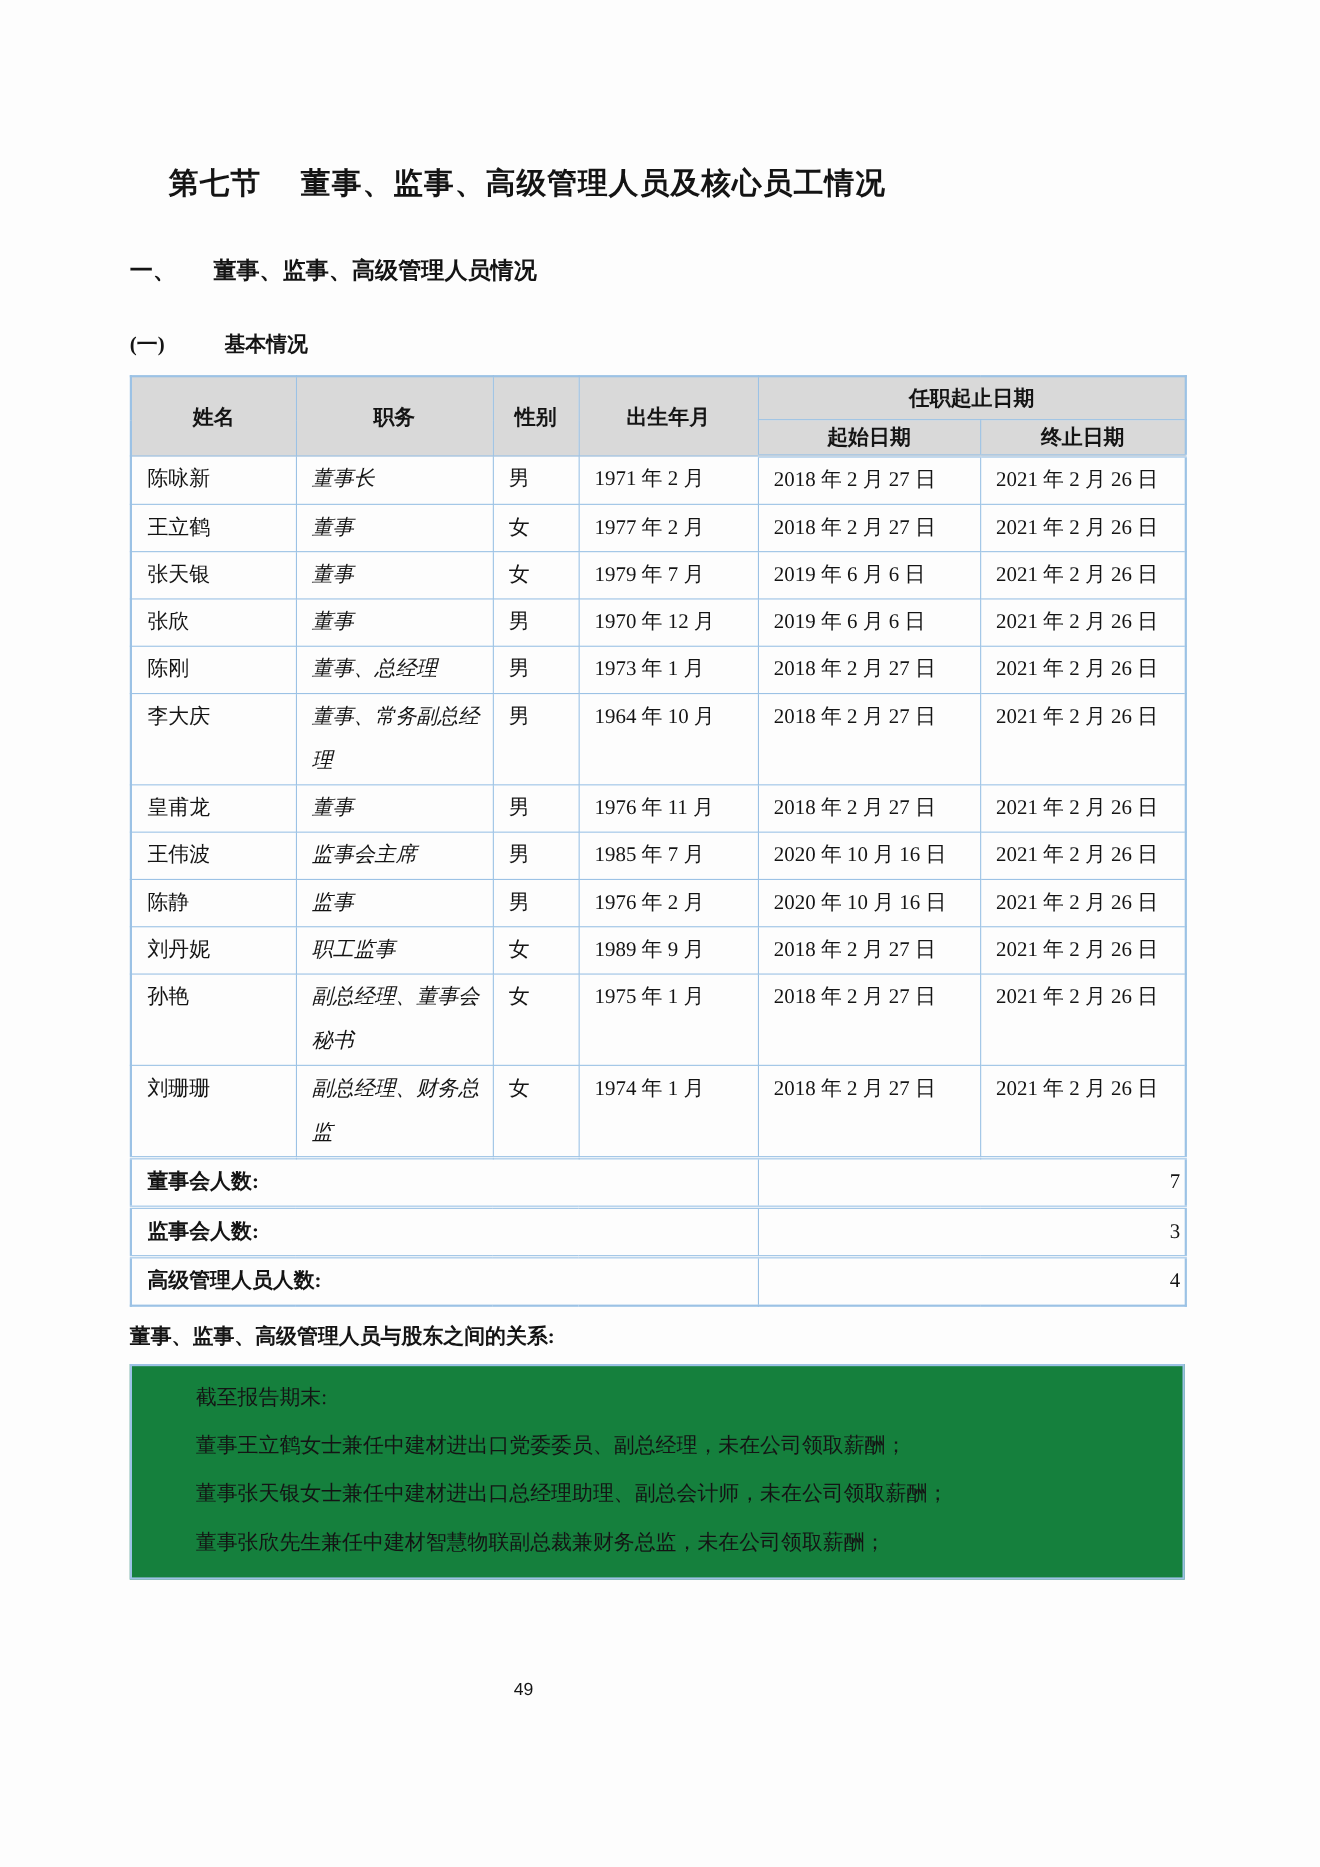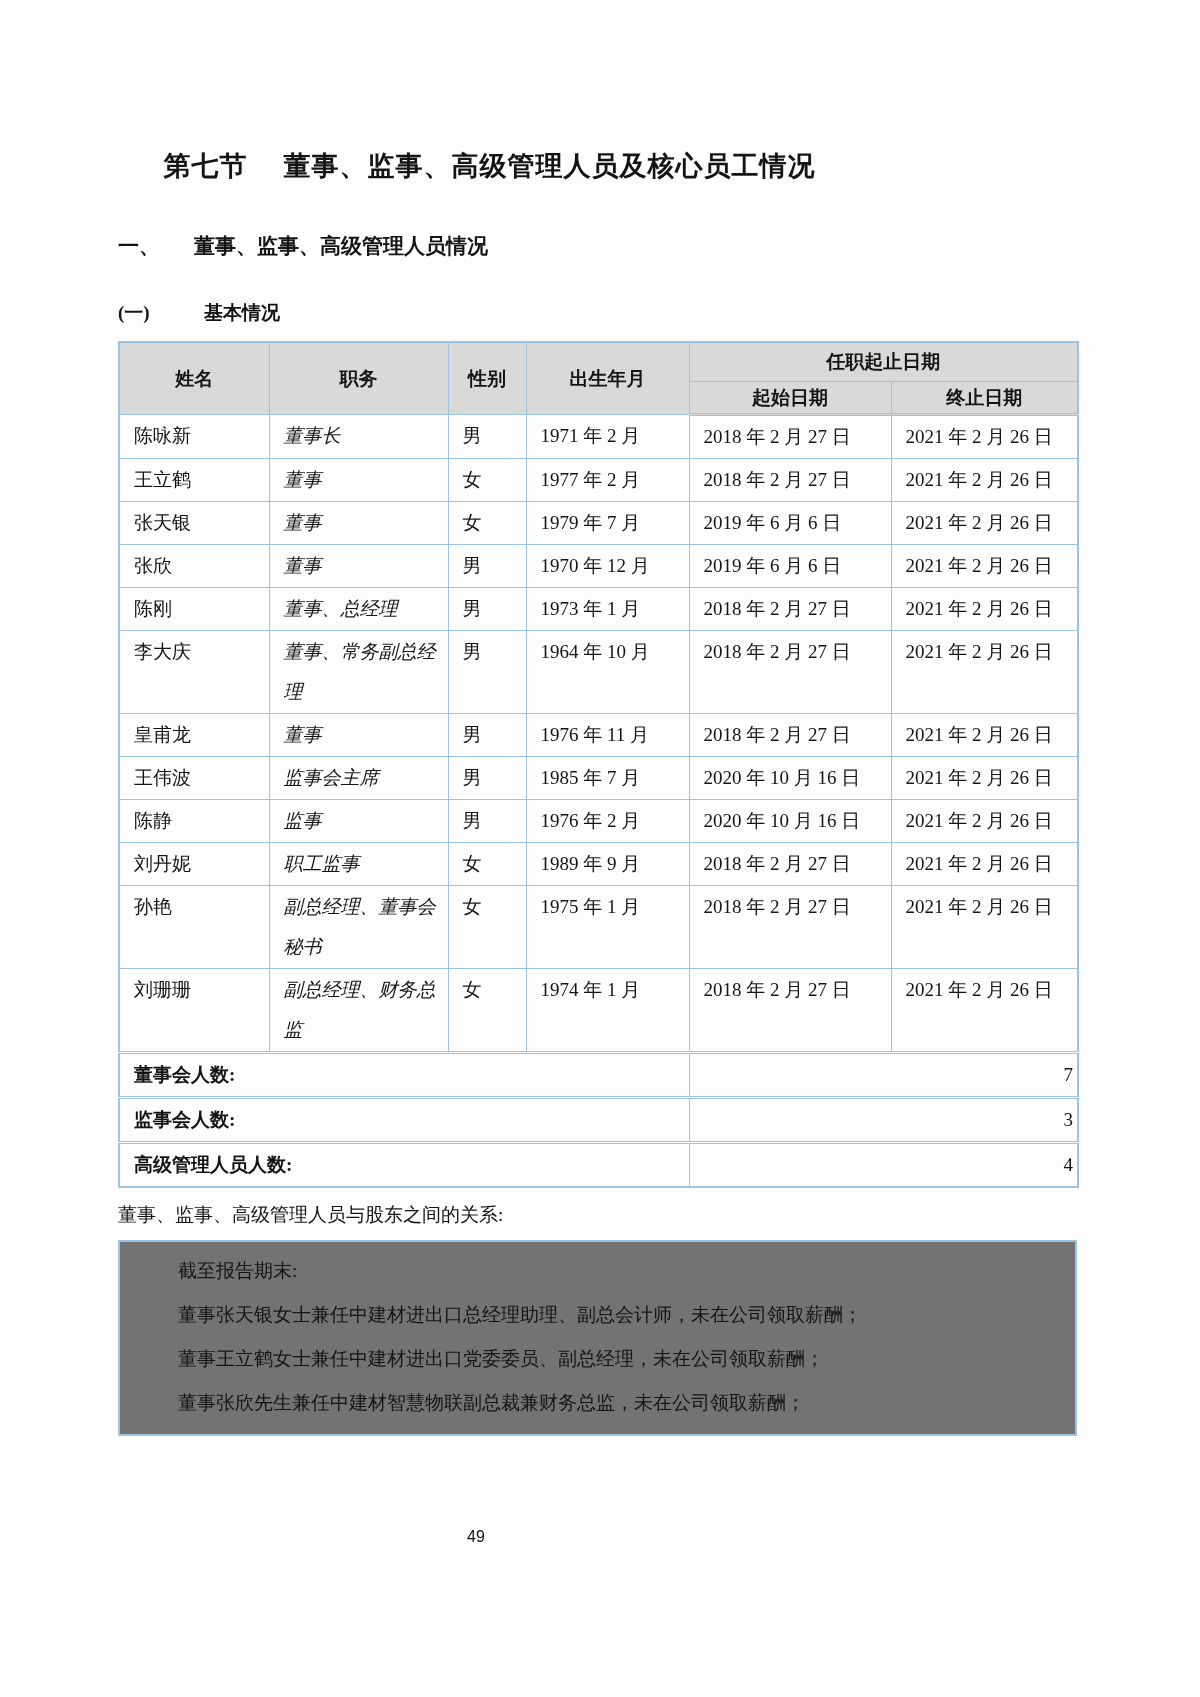--- a/index.html
+++ b/index.html
@@ -7,21 +7,21 @@
     width:1200px; height:1697px;
     background:#fbfbfb;
     font-family:"Liberation Serif","DejaVu Serif",serif;
     color:#141414;
     position:relative;
     overflow:hidden;
   }
   .page { position:absolute; inset:0; background:#fdfdfd; }
 
   .doc-title {
-    position:absolute; top:148px; left:14px; width:951px;
+    position:absolute; top:148px; left:4px; width:951px;
     text-align:center;
     font-family:"Liberation Sans","DejaVu Sans",sans-serif;
     font-weight:bold; font-size:27px; letter-spacing:1px;
   }
   .doc-title .t1 { margin-right:36px; }
 
   .sec-heading {
     position:absolute; left:118px;
     font-weight:bold;
   }
@@ -63,27 +63,27 @@
   tr.sumrow td { border-top:3px double #9cc2e5; height:40px; }
   td.sum-label {
     font-weight:bold;
     font-family:"Liberation Serif","DejaVu Serif",serif;
     padding:1px 4px;
   }
   td.sum-value { text-align:right; padding:1px 12px 1px 4px; }
 
   .rel-heading {
     position:absolute; top:1202px; left:118px;
-    font-weight:normal; font-size:19px;
+    font-weight:bold; font-size:19px;
   }
   .rel-box {
     position:absolute; top:1240px; left:118px;
     width:959px; box-sizing:border-box;
     border:2px solid #9cc2e5;
-    background:#737373;
+    background:#15803d;
     padding:16px 22px 18px 22px;
   }
   .rel-box p {
     margin:0 0 18px 0;
     font-size:19px; line-height:26px;
     text-indent:36px;
   }
   .rel-box p:last-child { margin-bottom:0; }
 
   .page-num {
@@ -241,20 +241,20 @@
         <td colspan="4" class="sum-label">高级管理人员人数:</td>
         <td colspan="2" class="sum-value">4</td>
       </tr>
     </tbody>
   </table>
 
   <div class="rel-heading">董事、监事、高级管理人员与股东之间的关系:</div>
 
   <div class="rel-box">
     <p>截至报告期末:</p>
+    <p>董事王立鹤女士兼任中建材进出口党委委员、副总经理，未在公司领取薪酬；</p>
     <p>董事张天银女士兼任中建材进出口总经理助理、副总会计师，未在公司领取薪酬；</p>
-    <p>董事王立鹤女士兼任中建材进出口党委委员、副总经理，未在公司领取薪酬；</p>
     <p>董事张欣先生兼任中建材智慧物联副总裁兼财务总监，未在公司领取薪酬；</p>
   </div>
 
   <div class="page-num">49</div>
 
 </div>
 
 </body></html>

